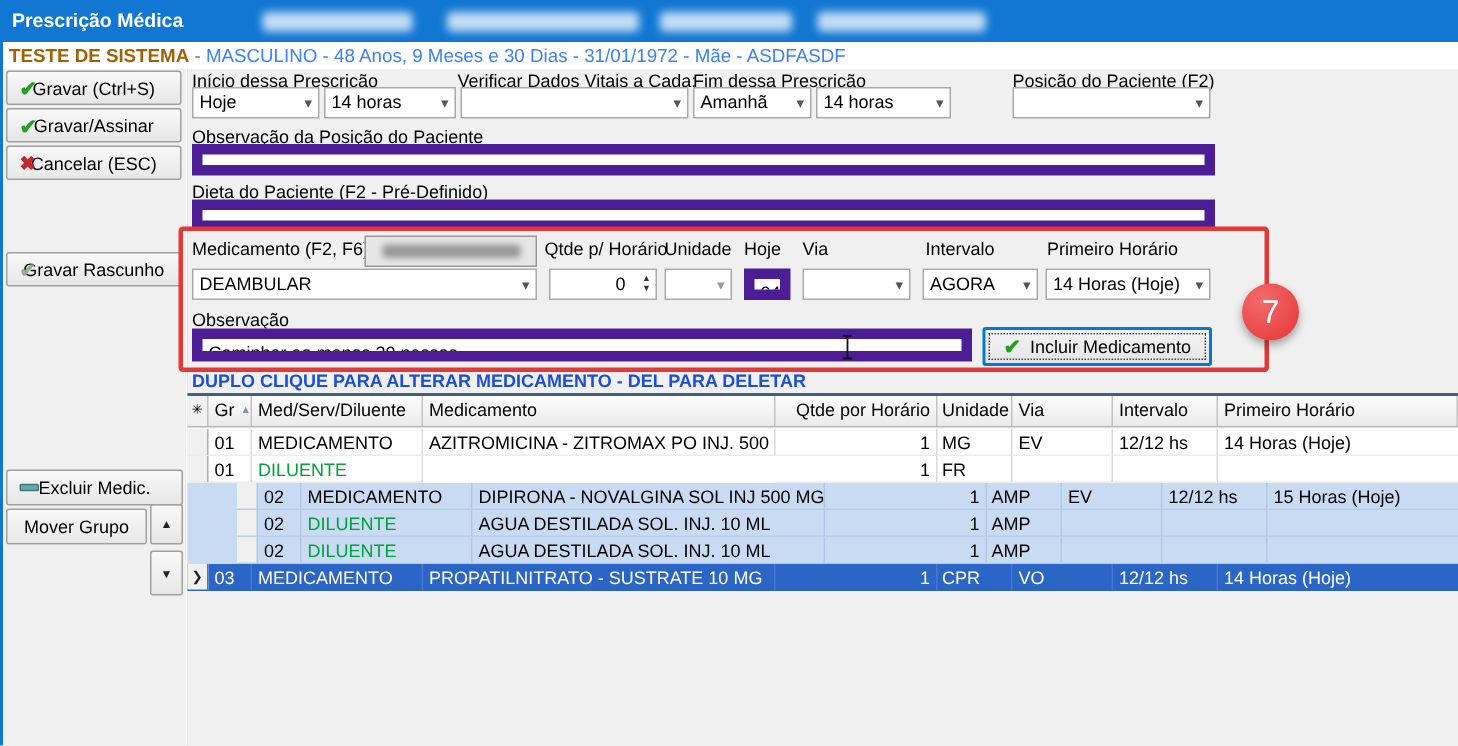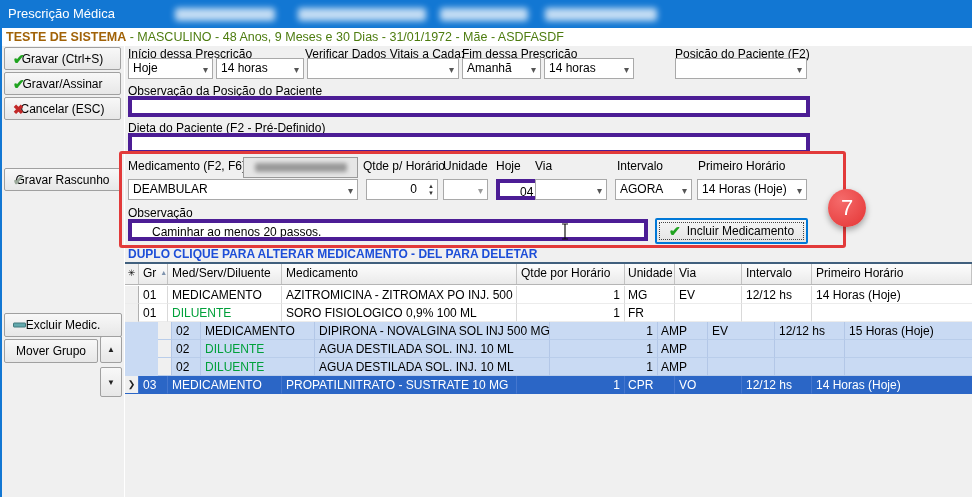--- a/index.html
+++ b/index.html
@@ -6,30 +6,30 @@
   html,body { width:972px; height:497px; }
   body {
     font-family:"Liberation Sans", sans-serif;
     font-size:12px; color:#000;
     background:#f0f0f0;
     position:relative; overflow:hidden;
   }
   .abs { position:absolute; }
 
   
-  .titlebar { left:0; top:0; width:972px; height:38px; background:#1277d3; color:#fff; }
+  .titlebar { left:0; top:0; width:972px; height:38px; background:#1277d3; color:#fff;font-weight:bold; }
   .titlebar .ttl { position:absolute; left:8px; top:0; line-height:28px; font-size:13px; }
   .redact { position:absolute; top:8px; height:13px; background:rgba(255,255,255,.75);
             border-radius:3px; filter:blur(3px); }
 
   
   .patientbar { left:0; top:28px; width:972px; height:18px; background:#fff;
                 line-height:18px; padding-left:6px; white-space:nowrap; font-size:12.5px; }
   .pname { color:#a16207; font-weight:bold; }
-  .pdetails { color:#4d7c0f; }
+  .pdetails { color:#3b82f6; }
 
   .blue-edge { left:0; top:28px; width:2px; height:469px; background:#1277d3; }
   .sidebar-divider { left:124px; top:46px; width:1px; height:451px; background:#a8a8a8;
                      border-right:1px solid #ffffff; }
 
   
   .btn { position:absolute; background:linear-gradient(#f8f8f8,#e7e7e7);
          border:1px solid #a0a0a0; border-radius:2px; font-size:12px;
          display:flex; align-items:center; justify-content:center; cursor:default; }
   .btn .bicon { position:absolute; left:8px; top:50%; transform:translateY(-50%); }
@@ -38,22 +38,22 @@
   .xmark { color:#c22828; font-weight:bold; font-size:13px; }
   .dash-ic { width:13px; height:5px; background:#63a9ad; border:1px solid #41787c; border-radius:1px; }
   .arrow-glyph { font-size:8px; color:#222; }
 
   
   .lbl { position:absolute; font-size:12px; white-space:nowrap; }
   .combo { position:absolute; height:21px; background:#fff; border:1px solid #a9a9a9;
            font-size:12px; line-height:19px; padding:0 18px 0 4px; white-space:nowrap; overflow:hidden; }
   .combo::after { content:"▾"; position:absolute; right:4px; top:1px; font-size:10px; color:#555; }
   .combo.dim::after { color:#9a9a9a; }
-  .tin { position:absolute; height:21px; background:#fff; border:4px solid #4c1d95;
-         font-size:12px; line-height:19px; padding:0 20px; white-space:nowrap; overflow:hidden; }
+  .tin { position:absolute; height:21px; background:#fff; border:7px solid #4c1d95;
+         font-size:12px; line-height:19px; padding:0 4px; white-space:nowrap; overflow:hidden; }
   .spin { position:absolute; height:21px; background:#fff; border:1px solid #a9a9a9;
           font-size:12px; line-height:19px; text-align:right; padding-right:20px; }
   .spin .arr { position:absolute; right:3px; font-size:6px; color:#333; line-height:6px; }
   .spin .up { top:3px; } .spin .dn { bottom:3px; }
 
   
   .red-rect { left:119px; top:151px; width:727px; height:97px;
               border:3px solid #e23a3a; border-radius:3px; pointer-events:none; z-index:5; }
   .badge { left:828px; top:189px; width:38px; height:38px; border-radius:50%;
            background:radial-gradient(circle at 35% 30%, #f66; 60%, #e53535);
@@ -78,21 +78,21 @@
   .ghead { position:absolute; left:0; top:0; width:847px; height:21px;
            background:linear-gradient(#fdfdfd,#eaeaea); border-bottom:1px solid #b5b5b5; }
   .gbody { position:absolute; left:0; top:22px; width:847px; height:80px; }
   .cell { position:absolute; top:0; bottom:0; padding:2px 4px; font-size:12px; line-height:14px;
           white-space:nowrap; overflow:hidden; border-right:1px solid #d9d9d9; }
   .ghead .cell { border-right:1px solid #c3c3c3; color:#000; }
   .col-rowhdr { left:0; width:14px; padding:2px 1px; background:#f0f0f0; border-right:1px solid #b0b0b0; }
   .col-gr   { left:14px;  width:29px; }
   .col-type { left:43px;  width:114px; }
   .col-med  { left:157px; width:235px; }
-  .col-qty  { left:392px; width:108px; }
+  .col-qty  { left:392px; width:108px;text-align:right; }
   .col-unit { left:500px; width:50px; padding:2px 3px; }
   .col-via  { left:550px; width:67px; }
   .col-int  { left:617px; width:70px; }
   .col-first{ left:687px; width:160px; border-right:none; }
   .num { text-align:right; }
   .green { color:#00a03a; }
   .grow { position:absolute; left:0; width:847px; height:18px; background:#fff; }
   .grow .cell { border-bottom:1px solid #ececec; }
   .grow.shade { background:#c9daf3; }
   .grow.shade .cell { border-right-color:#b3c7e7; border-bottom-color:#b9cdea;margin-left:33px; }
@@ -230,21 +230,20 @@
         <span class="cell col-qty num">1</span>
         <span class="cell col-unit">MG</span>
         <span class="cell col-via">EV</span>
         <span class="cell col-int">12/12 hs</span>
         <span class="cell col-first">14 Horas (Hoje)</span>
       </div>
       <div class="grow" style="top: 18px;">
         <span class="cell col-rowhdr"></span>
         <span class="cell col-gr">01</span>
         <span class="cell col-type green">DILUENTE</span>
-        <span class="cell col-med">SORO FISIOLOGICO 0,9%  100 ML</span>
         <span class="cell col-qty num">1</span>
         <span class="cell col-unit">FR</span>
         <span class="cell col-via"></span>
         <span class="cell col-int"></span>
         <span class="cell col-first"></span>
       </div>
       <div class="grow shade" style="top: 36px;">
         <span class="cell col-rowhdr"></span>
         <span class="cell col-gr">02</span>
         <span class="cell col-type">MEDICAMENTO</span>

